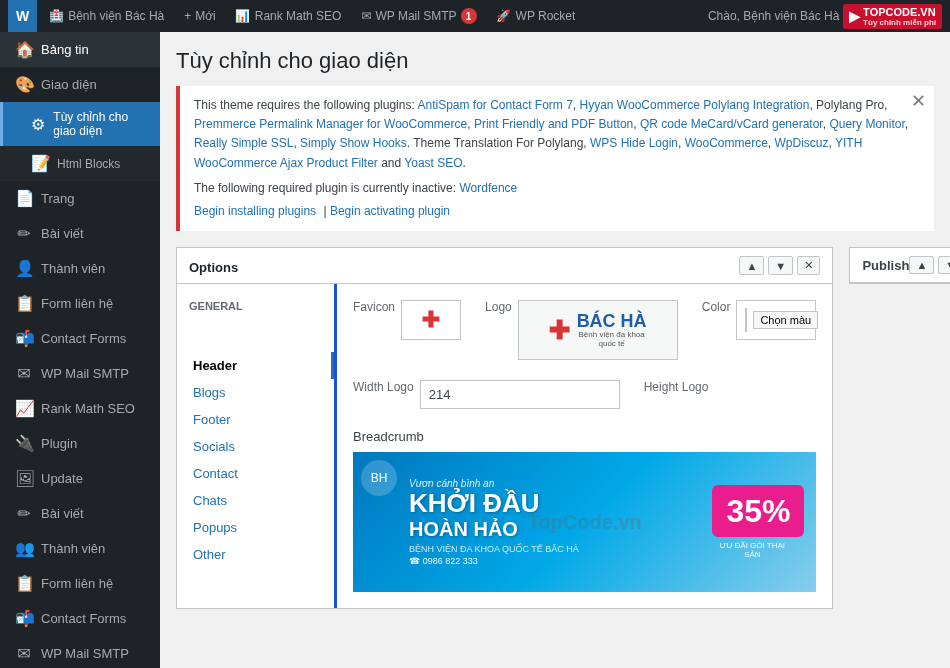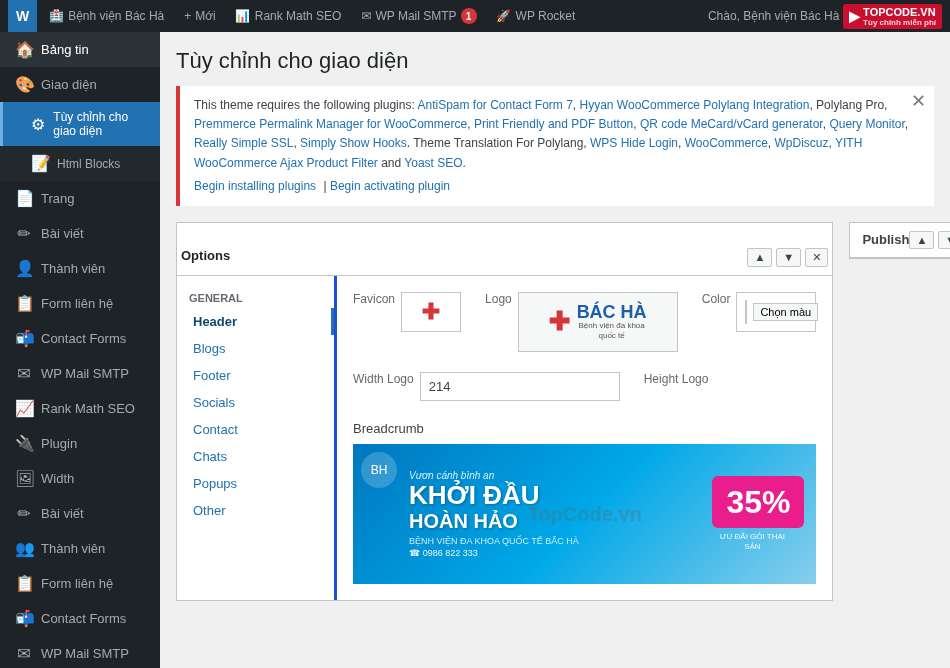--- a/index.html
+++ b/index.html
@@ -97,24 +97,23 @@
       border: 1px solid #c3c4c7;
     }
     .side-panel {
       width: 220px;
       background: #fff;
       border: 1px solid #c3c4c7;
     }
 
     
     .panel-header {
-      display: flex; align-items: flex-start; justify-content: space-between;
-      padding: 8px 4px; border-bottom: 1px solid #c3c4c7;
+      display: flex; align-items: flex-end; justify-content: space-between;
+      padding: 8px 12px; border-bottom: 1px solid #c3c4c7;
       background: #fff;
-      margin-top: 17px;
     }
     .panel-header-title { font-weight: 600; font-size: 13px; color: #1d2327; }
     .panel-controls { display: flex; gap: 4px; }
     .panel-control-btn {
       background: #f6f7f7; border: 1px solid #c3c4c7;
       padding: 2px 6px; cursor: pointer; font-size: 11px; color: #3c434a;
       border-radius: 2px;
     }
 
     
@@ -123,21 +122,21 @@
       width: 160px; border-right: 3px solid #1d4ed8;
       padding: 8px 0;
     }
     .options-content { flex: 1; padding: 16px; }
 
     .options-nav-group { padding: 8px 12px 4px; color: #646970; font-size: 11px; font-weight: 600; text-transform: uppercase; }
     .options-nav-item {
       display: block; padding: 6px 16px; color: #2271b1; cursor: pointer; font-size: 13px;
       text-decoration: none;
     }
-    .options-nav-item.active { color: #0c4a6e; font-weight: 600; border-right: 3px solid #2271b1; }
+    .options-nav-item.active { color: #000000; font-weight: 600; border-right: 3px solid #2271b1; margin-top: 36px; }
 
     
     .options-row { display: flex; gap: 24px; margin-bottom: 20px; align-items: flex-start; }
     .options-field { display: flex; gap: 6px; }
     .options-field label { font-size: 12px; color: #646970; font-weight: 500; }
     .field-value-display {
       width: 60px; height: 40px; border: 1px solid #c3c4c7;
       display: flex; align-items: center; justify-content: center;
     }
     .logo-display {
@@ -297,21 +296,21 @@
   <div class="sidebar-item">
     <span class="sidebar-icon">📈</span>
     <span>Rank Math SEO</span>
   </div>
   <div class="sidebar-item">
     <span class="sidebar-icon">🔌</span>
     <span>Plugin</span>
   </div>
   <div class="sidebar-item">
     <span class="sidebar-icon">🖼</span>
-    <span>Width</span>
+    <span>Update</span>
   </div>
   <div class="sidebar-item">
     <span class="sidebar-icon">✏</span>
     <span>Bài viết</span>
   </div>
   <div class="sidebar-item">
     <span class="sidebar-icon">👥</span>
     <span>Thành viên</span>
   </div>
   <div class="sidebar-item">
@@ -344,20 +343,24 @@
     <a href="#">Query Monitor</a>,
     <a href="#">Really Simple SSL</a>,
     <a href="#">Simply Show Hooks</a>.
     <span> Theme Translation For Polylang, </span>
     <a href="#">WPS Hide Login</a>,
     <a href="#">WooCommerce</a>,
     <a href="#">WpDiscuz</a>,
     <a href="#">YITH WooCommerce Ajax Product Filter</a>
     <span> and </span>
     <a href="#">Yoast SEO</a>.
+    <div class="notice-inactive">
+      <span>The following required plugin is currently inactive: </span>
+      <a href="#">Wordfence</a>
+    </div>
     <div class="notice-links">
       <a href="#">Begin installing plugins</a>
       <span> | </span>
       <a href="#">Begin activating plugin</a>
     </div>
   </div>
 
   <div class="content-area">
 
     <div class="main-panel">

